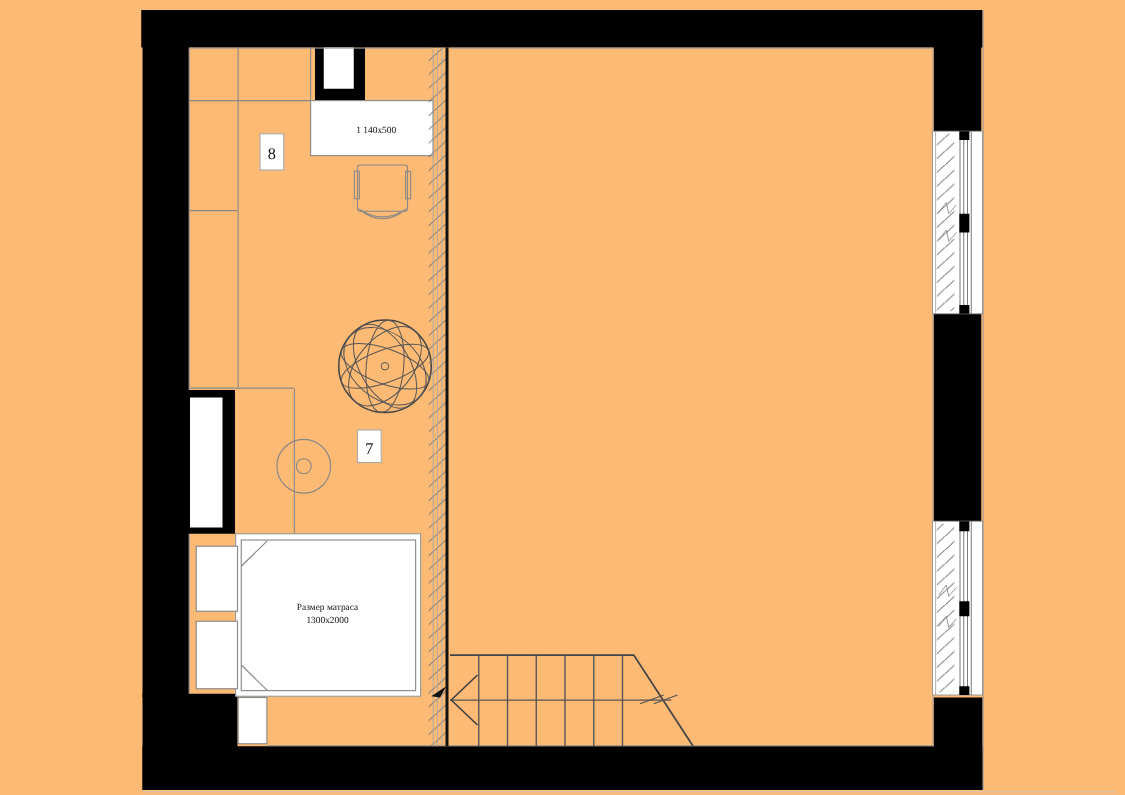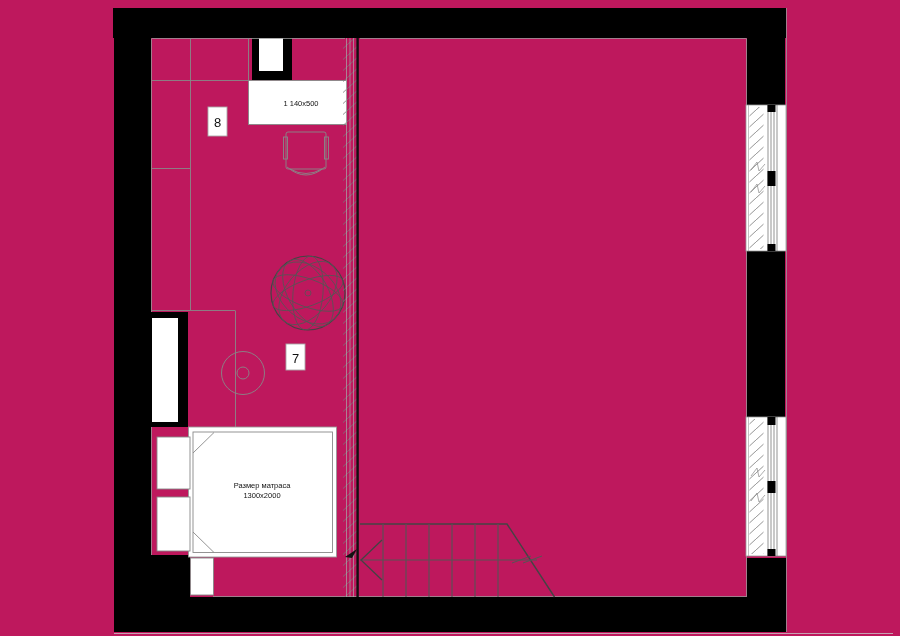--- a/index.html
+++ b/index.html
@@ -1,20 +1,20 @@
 <!DOCTYPE html>
 <html><head>
 <meta charset="utf-8">
 <style>
   html,body{margin:0;padding:0;background:#ffffff;}
   .canvas{
     position:relative;
     width:900px;height:636px;
-    background:#be185d;
-    font-family:Liberation Sans, sans-serif;
+    background:#fdba74;
+    font-family:Liberation Serif, serif;
     overflow:hidden;
   }
   svg{display:block;}
   text{fill:#111111;}
   .dim-text{font-size:7.5px;}
   .room-label{font-size:13px;}
 </style>
 </head>
 <body>
 

